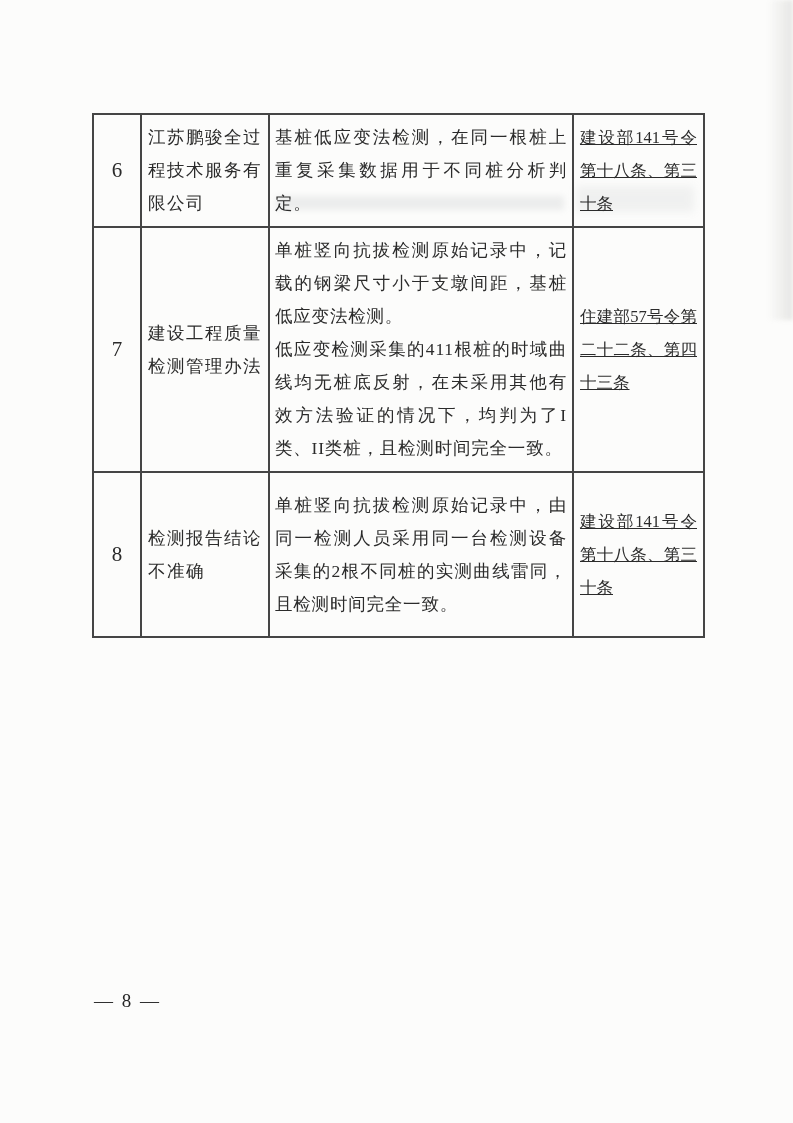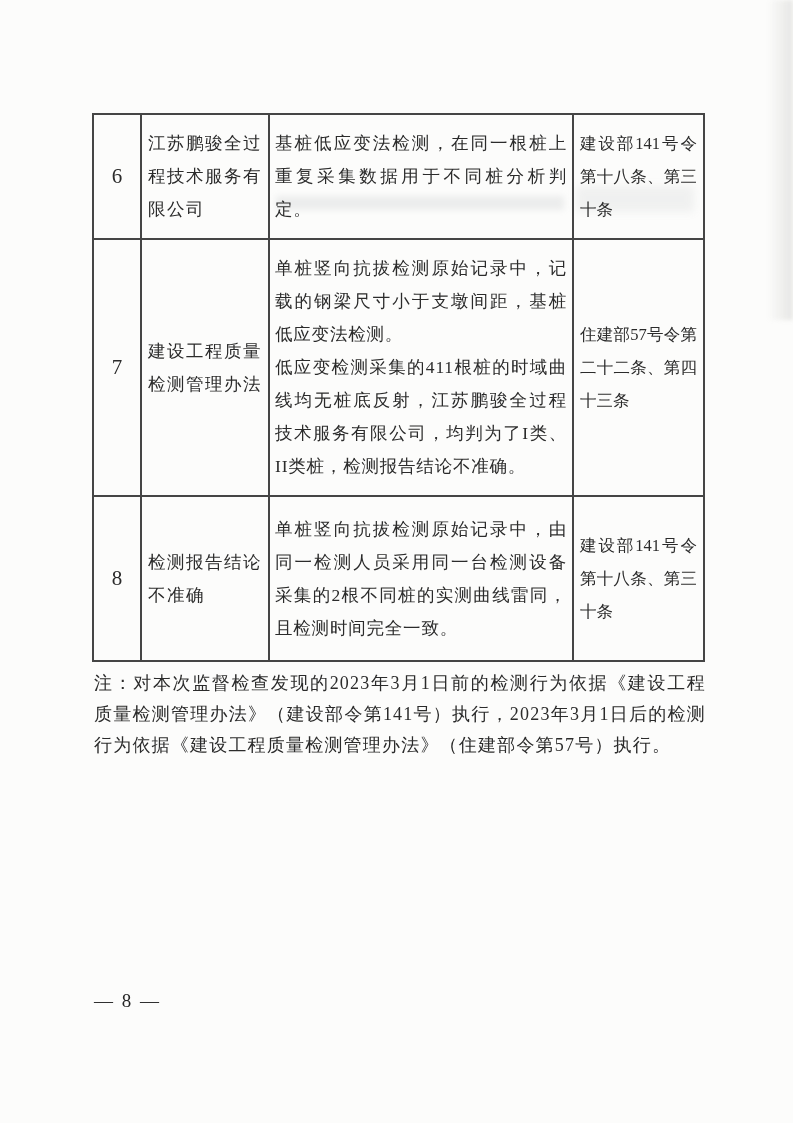--- a/index.html
+++ b/index.html
@@ -67,32 +67,33 @@
     padding: 0;
   }
   td.c-company {
     padding: 2px 6px;
     text-align: justify;
     text-justify: inter-character;
     letter-spacing: 1.5px;
     margin-left: 12px;
   }
   td.c-issue {
-    padding: 12px 5px;
+    padding: 6px 5px;
     text-align: justify;
     text-justify: inter-character;
     letter-spacing: 0.8px;
   }
   td.c-issue p { margin: 0; }
   td.c-basis {
     padding: 2px 6px;
     text-align: justify;
     text-justify: inter-character;
     font-size: 16.5px;
     letter-spacing: 0;
+    text-decoration: underline;
   }
   .note {
     position: absolute;
     left: 94px;
     top: 668px;
     width: 612px;
     margin: 0;
     font-size: 18px;
     line-height: 31px;
     text-align: justify;
@@ -131,32 +132,31 @@
         <td class="c-issue">
           <p>基桩低应变法检测，在同一根桩上重复采集数据用于不同桩分析判定。</p>
         </td>
         <td class="c-basis">建设部141号令第十八条、第三十条</td>
       </tr>
       <tr class="r7">
         <td class="c-no">7</td>
         <td class="c-company">建设工程质量检测管理办法</td>
         <td class="c-issue">
           <p>单桩竖向抗拔检测原始记录中，记载的钢梁尺寸小于支墩间距，基桩低应变法检测。</p>
-          <p>低应变检测采集的411根桩的时域曲线均无桩底反射，江苏鹏骏全过程技术服务有限公司，均判为了I类、II类桩，检测报告结论不准确。</p>
+          <p>低应变检测采集的411根桩的时域曲线均无桩底反射，在未采用其他有效方法验证的情况下，均判为了I类、II类桩，且检测时间完全一致。</p>
         </td>
         <td class="c-basis">住建部57号令第二十二条、第四十三条</td>
       </tr>
       <tr class="r8">
         <td class="c-no">8</td>
         <td class="c-company">检测报告结论不准确</td>
         <td class="c-issue">
           <p>单桩竖向抗拔检测原始记录中，由同一检测人员采用同一台检测设备采集的2根不同桩的实测曲线雷同，且检测时间完全一致。</p>
         </td>
         <td class="c-basis">建设部141号令第十八条、第三十条</td>
       </tr>
     </tbody>
   </table>
 
-  <p class="note">注：对本次监督检查发现的2023年3月1日前的检测行为依据《建设工程质量检测管理办法》（建设部令第141号）执行，2023年3月1日后的检测行为依据《建设工程质量检测管理办法》（住建部令第57号）执行。</p>
 
   <div class="pageno">— 8 —</div>
 
 </div>
 
 </body></html>

